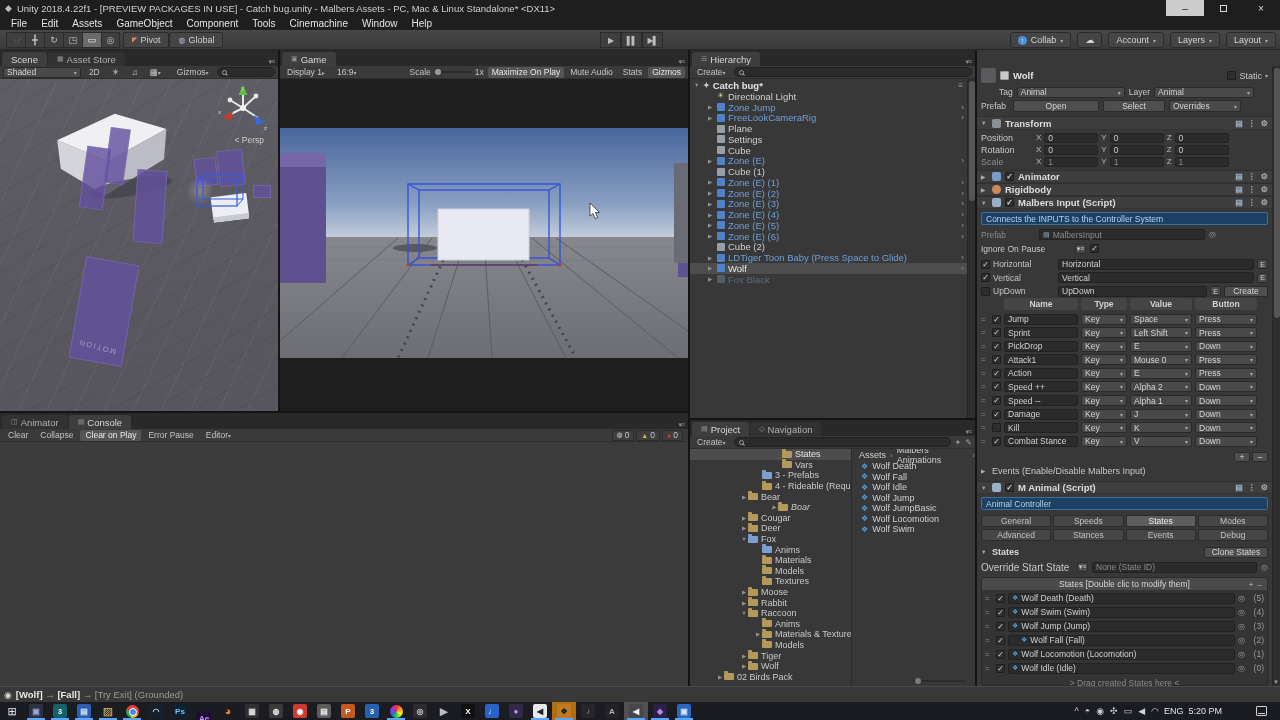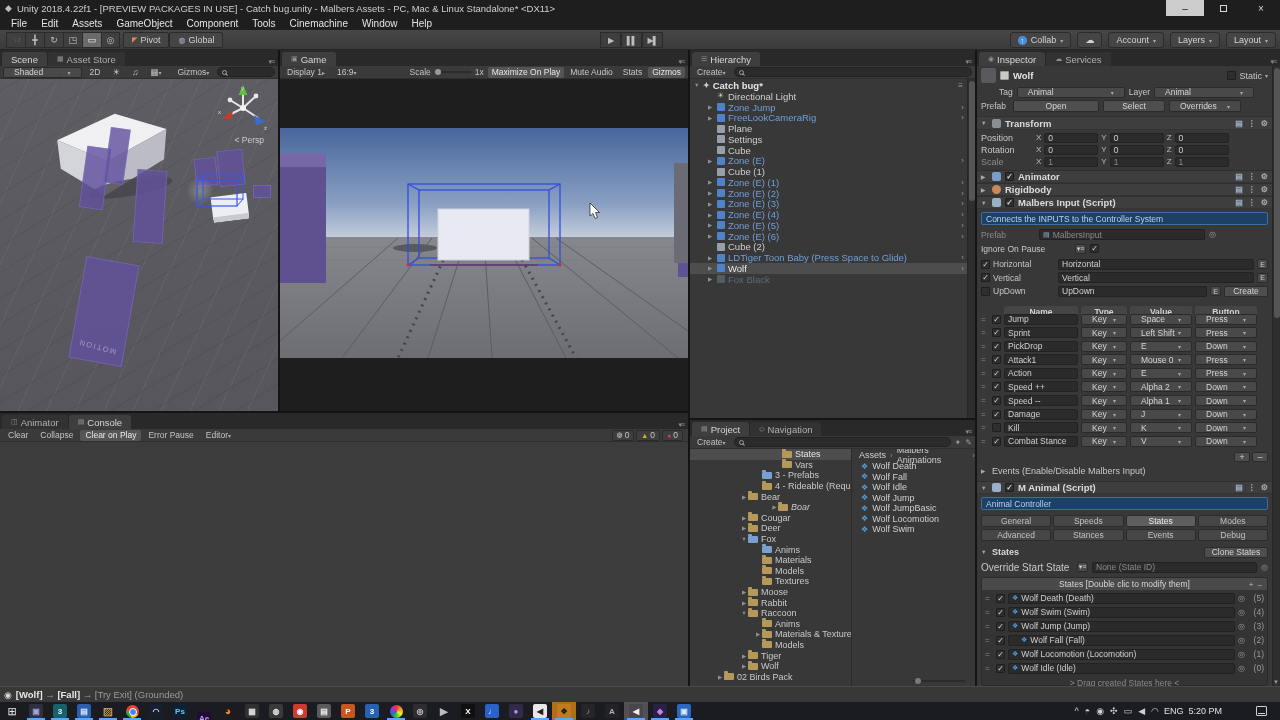--- a/index.html
+++ b/index.html
@@ -29,21 +29,21 @@
   .collab-ico{width:9px;height:9px;border-radius:50%;background:#4a90d9;color:#fff;font-size:7px;line-height:9px;text-align:center}
   .arr{font-size:6px;color:#a8a8a8}
   
   .panel{position:absolute;background:#383838}
   .tabbar{height:16px;background:#292929;display:flex;align-items:flex-end;padding-left:2px}
   .tab{height:14px;padding:0 9px;font-size:9.5px;color:#b0b0b0;background:#323232;border-radius:3px 3px 0 0;margin-right:1px;display:flex;align-items:center;gap:3px}
   .tab.active{background:#3e3e3e;color:#d6d6d6}
   .tico{font-size:7px;color:#909090}
   .tabopts{margin-left:auto;color:#8a8a8a;font-size:7px;padding:0 4px;letter-spacing:-1px}
   .ptoolbar{height:13px;background:#3a3a3a;border-bottom:1px solid #2e2e2e;display:flex;align-items:center;padding:0 3px;gap:4px;font-size:8.5px;color:#c6c6c6}
-  .dd{background:#494949;border:1px solid #2a2a2a;border-radius:2px;color:#d4d4d4;font-size:8.5px;display:flex;align-items:center;justify-content:space-between;height:11px;padding:0 10px;gap:3px}
+  .dd{background:#494949;border:1px solid #2a2a2a;border-radius:2px;color:#d4d4d4;font-size:8.5px;display:flex;align-items:center;justify-content:space-between;height:11px;padding:0 3px;gap:3px}
   .flatbtn{height:11px;padding:0 4px;display:flex;align-items:center;color:#c6c6c6;font-size:8.5px;border-radius:2px}
   .flatbtn.pressed{background:#545454;color:#e8e8e8}
   .search{background:#2b2b2b;border:1px solid #222;border-radius:6px;height:10px;display:flex;align-items:center;padding:0 4px;gap:3px}
   .mag{width:5px;height:5px;border:1px solid #9a9a9a;border-radius:50%;position:relative;flex:none}
   .mag:after{content:"";position:absolute;width:3px;height:1px;background:#9a9a9a;transform:rotate(45deg);right:-2px;bottom:-1px}
   .vscroll{position:absolute;right:0;top:16px;bottom:0;width:8px;background:#2e2e2e;border-left:1px solid #262626}
   .vthumb{position:absolute;left:1px;width:6px;background:#555;border-radius:3px}
   
   #scene-vp{position:absolute;left:0;top:29px;right:0;bottom:0;background:linear-gradient(#5d5d63,#56565c);overflow:hidden}
   #scene-vp .grid{position:absolute;inset:0;background:
@@ -718,31 +718,20 @@
             <div>Wolf Swim</div>
           </div>
         </div>
       <div style="position:absolute;right:10px;bottom:4px;width:52px;height:2px;background:#2b2b2b">
         <div style="position:absolute;left:2px;top:-2px;width:6px;height:6px;border-radius:50%;background:#7a7a7a"></div>
       </div>
     </div>
   </div>
 
   <div class="panel" style="left:977px;top:50px;width:303px;height:636px">
-    <div class="tabbar">
-      <div class="tab active">
-          <span class="tico">◉</span>
-          <span>Inspector</span>
-        </div>
-      <div class="tab">
-          <span class="tico">☁</span>
-          <span>Services</span>
-        </div>
-      <div class="tabopts">▾≡</div>
-    </div>
     <div id="insbody">
 
       <div class="ins" style="top:2px;height:15px">
         <div style="width:15px;height:15px;background:#5a5a5e;border-radius:2px;flex:none"></div>
         <span class="cb light"></span>
         <span style="font-weight:bold;color:#e4e4e4">Wolf</span>
         <span style="margin-left:auto;display:flex;align-items:center;gap:3px">
           <span class="cb"></span>
           <span style="font-size:9px">Static</span>
           <span class="arr">▾</span>
@@ -878,21 +867,21 @@
             <div class="mini">E</div>
           </div>
           <div class="irow">
             <div class="cb"></div>
             <div style="width: 62px; font-size: 8.5px; color: rgb(198, 198, 198);">UpDown</div>
             <div class="tfield" style="flex: 1 1 0%;">UpDown</div>
             <div class="mini">E</div>
             <div class="obtn" style="width: 44px; height: 11px;">Create</div>
           </div>
         </div>
-      <div id="colhdr" style="position:absolute;left:0;top:232px;width:100%;padding:8px 4px;display:flex;gap:3px">
+      <div id="colhdr" style="position:absolute;left:0;top:232px;width:100%;padding:0 4px;display:flex;gap:3px">
           <div style="width: 20px;"></div>
           <div class="colhead" style="width: 74px;">Name</div>
           <div class="colhead" style="width: 46px;">Type</div>
           <div class="colhead" style="width: 62px;">Value</div>
           <div class="colhead" style="width: 62px;">Button</div>
         </div>
       <div id="irows" style="position:absolute;left:0;top:247px;width:100%;padding:0 4px">
           <div class="irow">
             <div class="ihandle">=</div>
             <div class="cb">✓</div>

